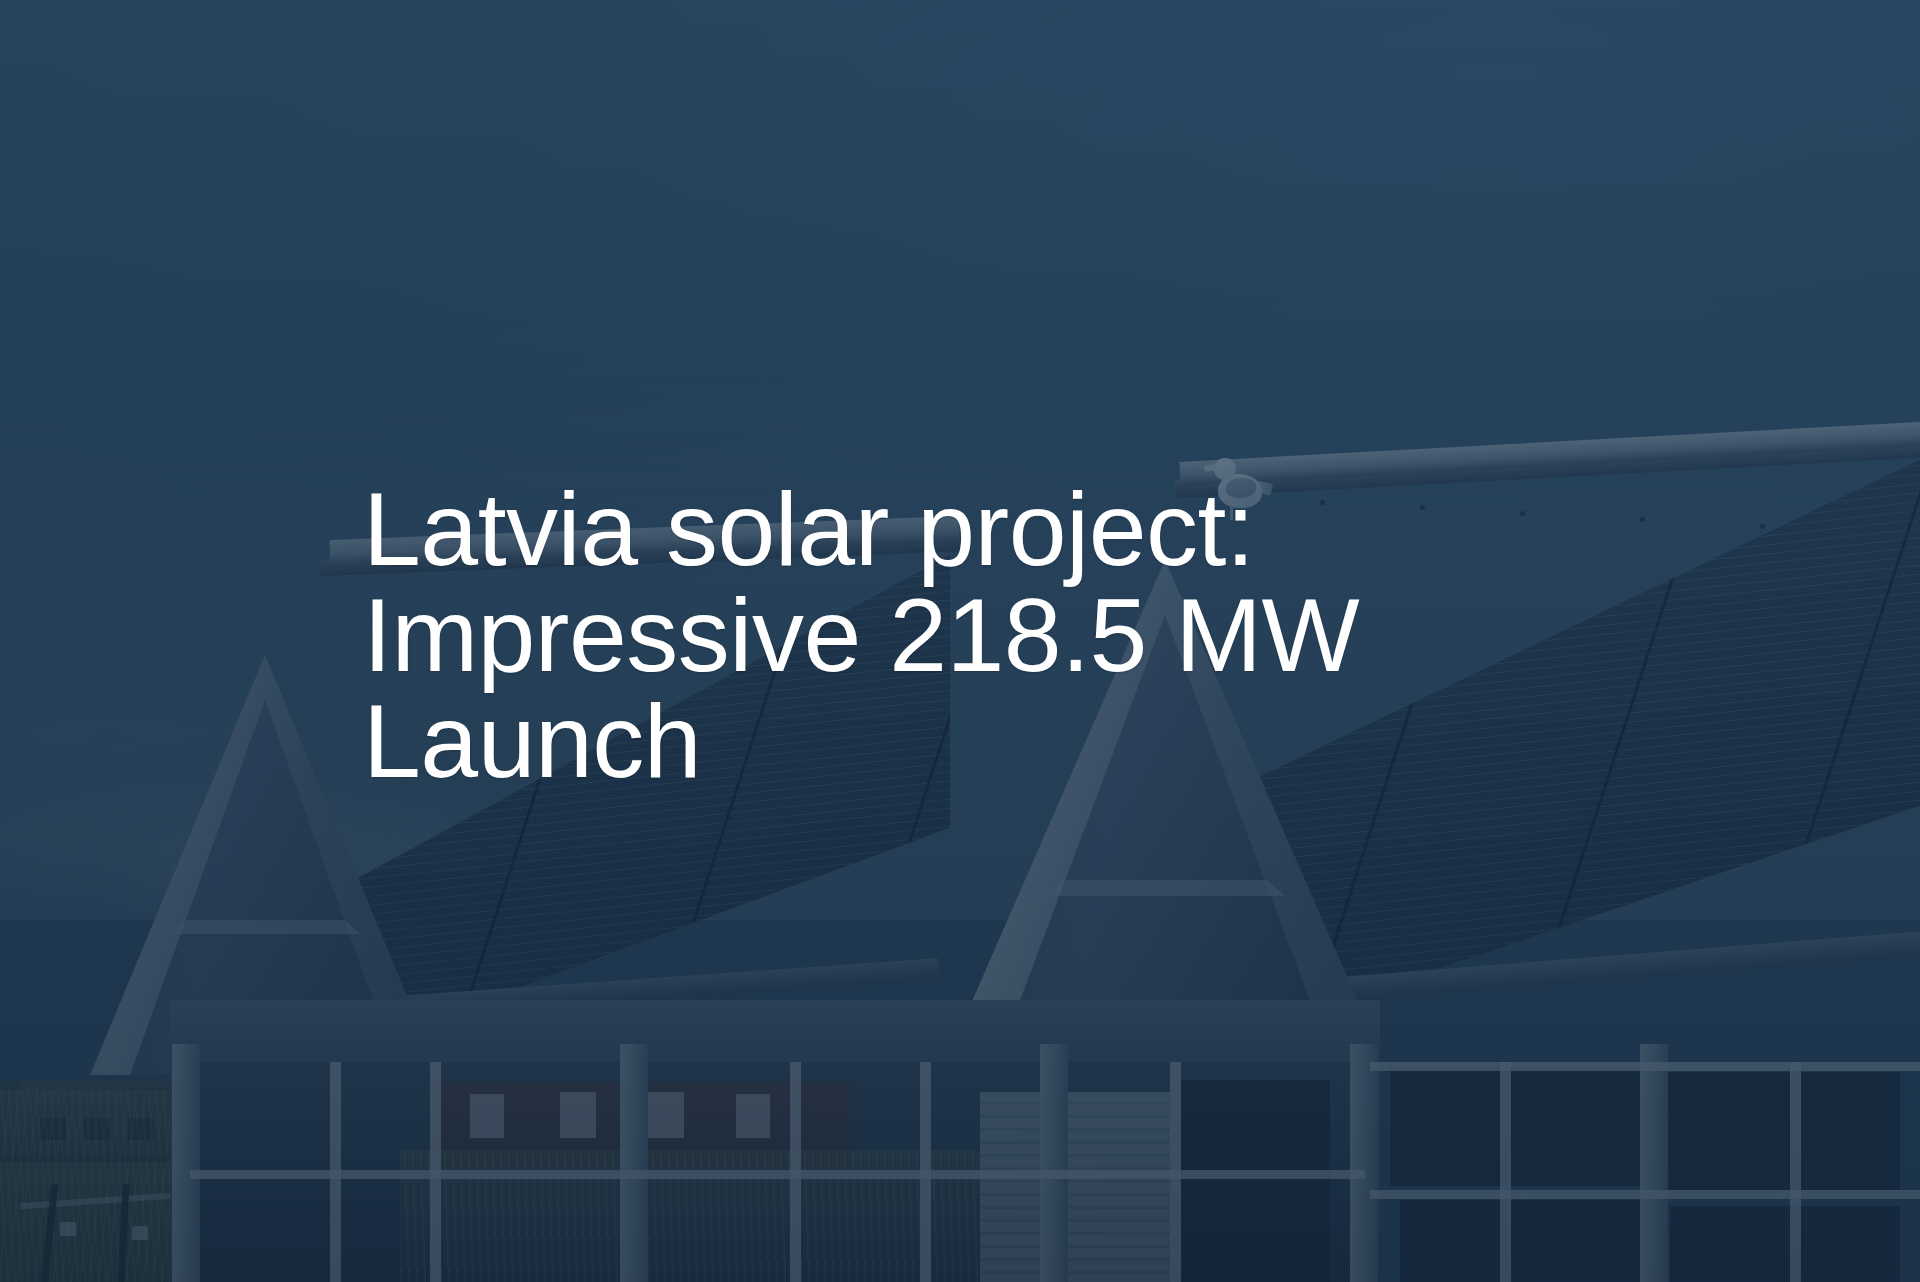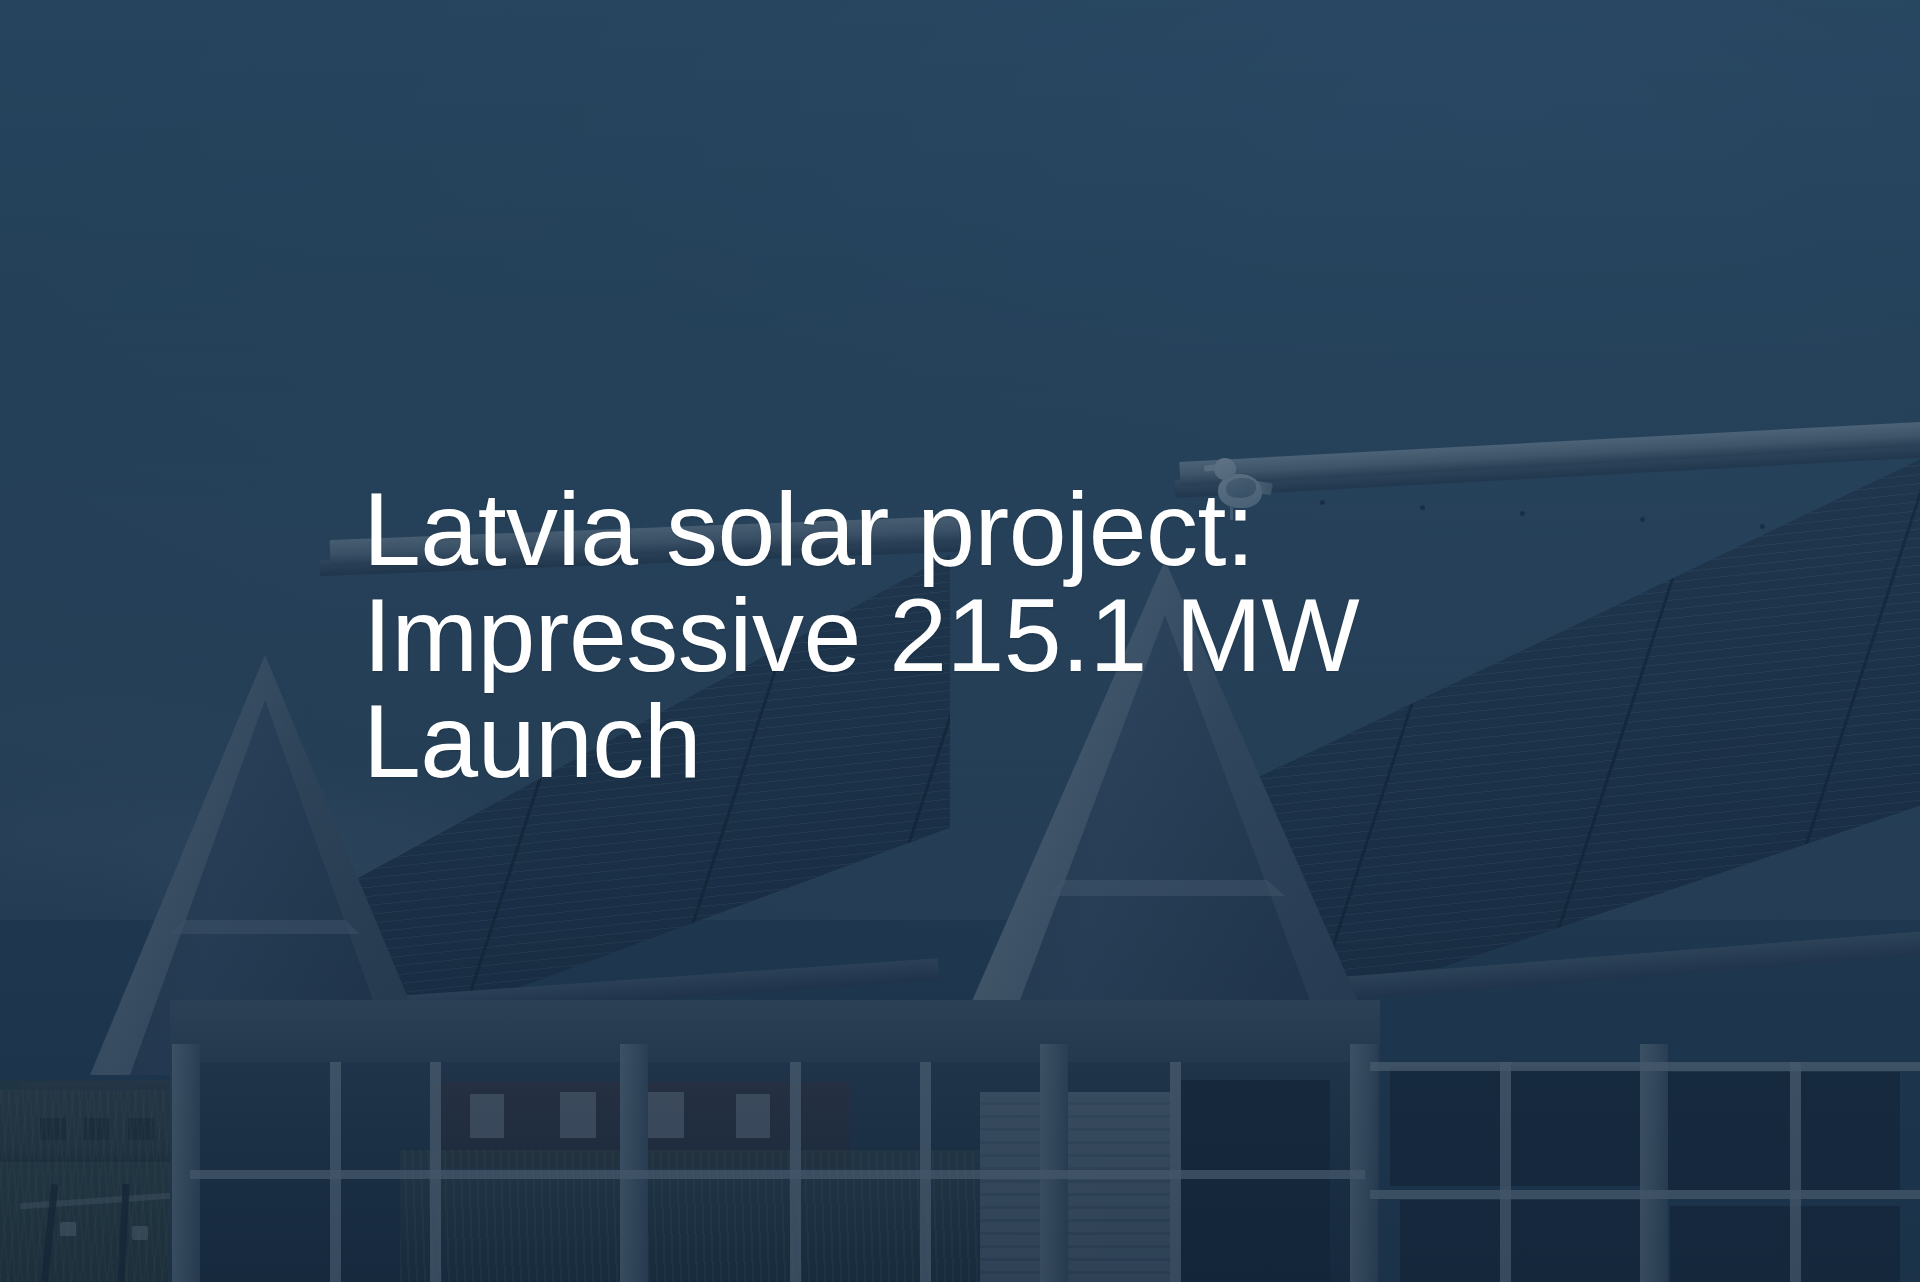--- a/index.html
+++ b/index.html
@@ -422,15 +422,15 @@
     <div class="mullion v" style="left:1500px;"></div>
     <div class="mullion v" style="left:1790px;"></div>
     <div class="mullion h" style="top:1170px;"></div>
     <div class="mullion h" style="top:1062px; left:1370px; width:550px;"></div>
     <div class="mullion h" style="top:1190px; left:1370px; width:550px;"></div>
 
   </div>
 
   <div class="tint"></div>
 
-  <h1 class="headline">Latvia solar project: Impressive 215.1 MW Launch</h1>
+  <h1 class="headline">Latvia solar project: Impressive 218.5 MW Launch</h1>
 
 </div>
 
 </body></html>

